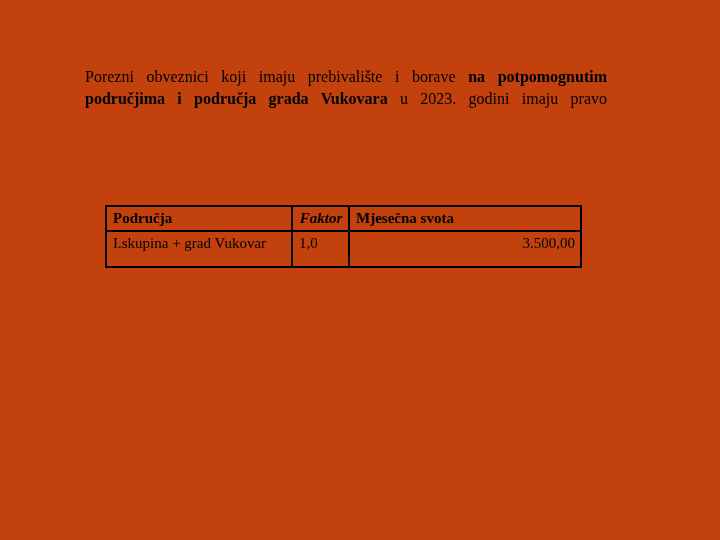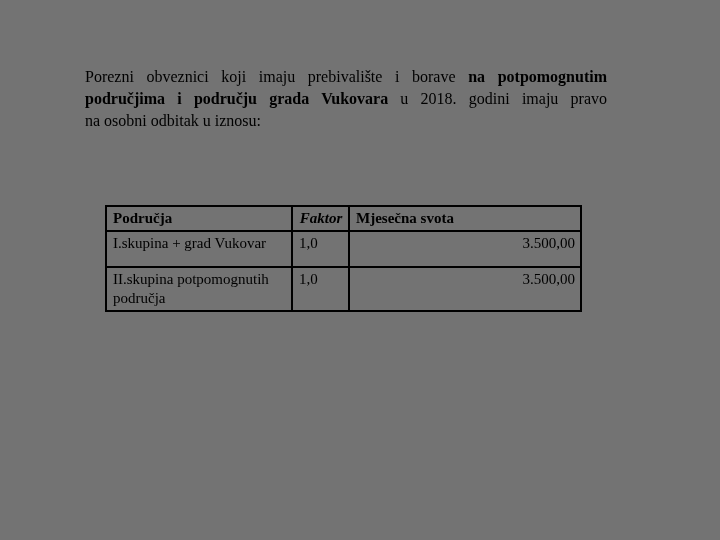--- a/index.html
+++ b/index.html
@@ -11,21 +11,21 @@
     height: 540px;
     background: #ffffff;
     color: #000000;
     font-family: "Liberation Serif", "DejaVu Serif", serif;
     position: relative;
     overflow: hidden;
   }
   .slide {
     position: absolute;
     inset: 0;
-    background: #737373;
+    background: #c2410c;
   }
   .paragraph {
     position: absolute;
     left: 85px;
     top: 66px;
     width: 522px;
     font-size: 16px;
     line-height: 22px;
     color: #000000;
   }
@@ -74,22 +74,21 @@
   tr.row-1    { height: 36px; padding-left: 25px; }
   tr.row-2    { height: 37px; }
 </style>
 </head>
 <body>
 
 <div class="slide">
 
   <div class="paragraph">
     <div class="para-line fill"><span>Porezni obveznici koji imaju prebivalište i borave </span><span class="bold">na potpomognutim</span></div>
-    <div class="para-line fill"><span class="bold">područjima i području grada Vukovara</span><span> u 2018. godini imaju pravo</span></div>
-    <div class="para-line">na osobni odbitak u iznosu:</div>
+    <div class="para-line fill"><span class="bold">područjima i područja grada Vukovara</span><span> u 2023. godini imaju pravo</span></div>
   </div>
 
   <table class="deduction-table">
     <colgroup>
       <col class="col-area">
       <col class="col-factor">
       <col class="col-amount">
     </colgroup>
     <thead>
       <tr class="row-head">
@@ -97,21 +96,16 @@
         <th class="h-factor">Faktor</th>
         <th class="h-amount">Mjesečna svota</th>
       </tr>
     </thead>
     <tbody>
       <tr class="row-1">
         <td class="c-area">I.skupina + grad Vukovar</td>
         <td class="c-factor">1,0</td>
         <td class="c-amount">3.500,00</td>
       </tr>
-      <tr class="row-2">
-        <td class="c-area">II.skupina potpomognutih područja</td>
-        <td class="c-factor">1,0</td>
-        <td class="c-amount">3.500,00</td>
-      </tr>
     </tbody>
   </table>
 
 </div>
 
 </body></html>

